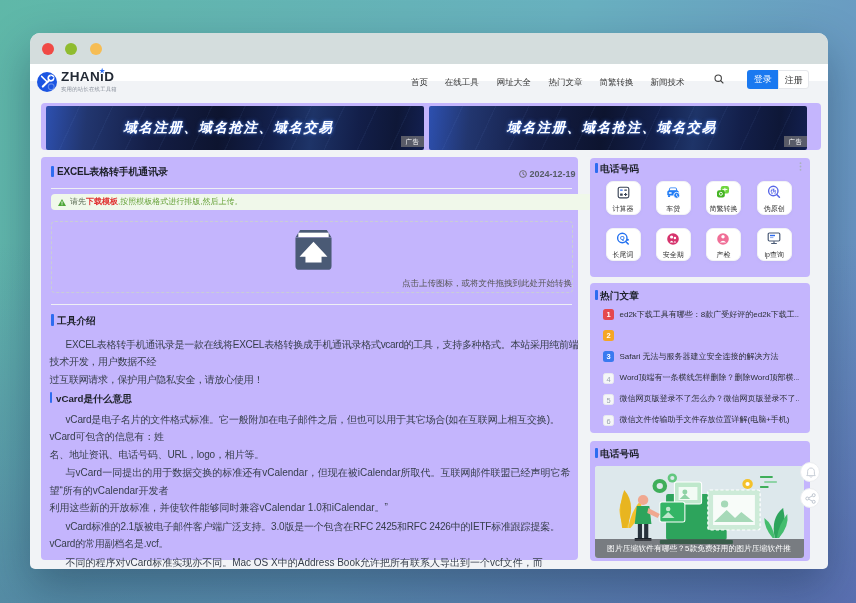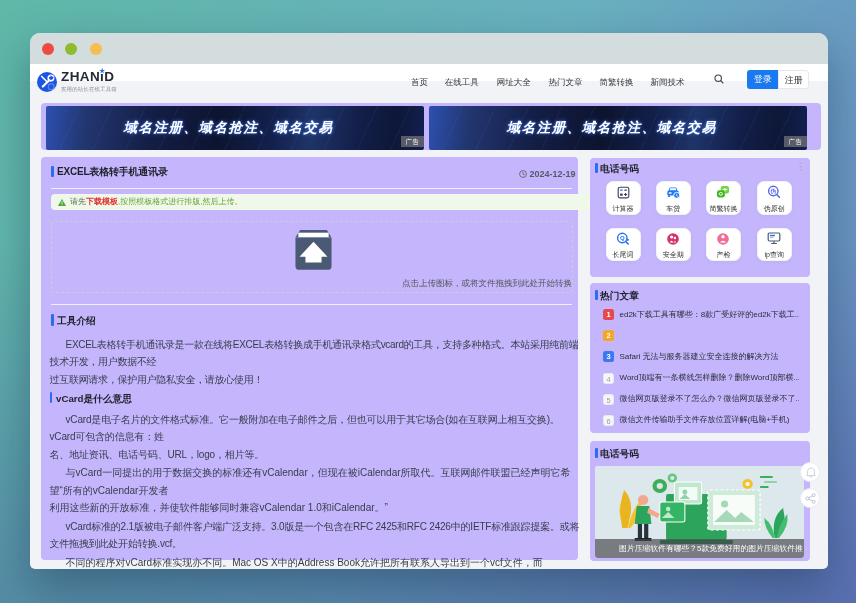--- a/index.html
+++ b/index.html
@@ -103,21 +103,21 @@
     </div>
     <div class="abs" style="left:10px;top:147.4px;right:6px;height:1px;background:#eef0f4"></div>
     <div class="abs bluebar" style="left:10px;top:157px;width:2.5px;height:12px"></div>
     <div class="abs stitle" style="left:16px;top:157.5px">工具介绍</div>
 
     <div class="abs" style="left:8.5px;top:178.6px;width:530px">
       <p class="tp" style="letter-spacing:-0.29px">EXCEL表格转手机通讯录是一款在线将EXCEL表格转换成手机通讯录格式vcard的工具，支持多种格式。本站采用纯前端技术开发，用户数据不经<br>过互联网请求，保护用户隐私安全，请放心使用！</p>
       <div style="margin:-1.5px 0 5.5px 0;height:17.5px;line-height:17.5px"><span style="display:inline-block;vertical-align:-1.5px;width:2.5px;height:11px;background:#2d6cf0;border-radius:1px;margin-right:4px"></span><span class="stitle">vCard是什么意思</span></div>
       <p class="tp" style="letter-spacing:-0.17px">vCard是电子名片的文件格式标准。它一般附加在电子邮件之后，但也可以用于其它场合(如在互联网上相互交换)。vCard可包含的信息有：姓<br>名、地址资讯、电话号码、URL，logo，相片等。</p>
       <p class="tp">与vCard一同提出的用于数据交换的标准还有vCalendar，但现在被iCalendar所取代。互联网邮件联盟已经声明它希望“所有的vCalendar开发者<br>利用这些新的开放标准，并使软件能够同时兼容vCalendar 1.0和iCalendar。”</p>
-      <p class="tp" style="letter-spacing:-0.2px">vCard标准的2.1版被电子邮件客户端广泛支持。3.0版是一个包含在RFC 2425和RFC 2426中的IETF标准跟踪提案。或将文件拖拽到此处开始转换.vcf。</p>
+      <p class="tp" style="letter-spacing:-0.2px">vCard标准的2.1版被电子邮件客户端广泛支持。3.0版是一个包含在RFC 2425和RFC 2426中的IETF标准跟踪提案。vCard的常用副档名是.vcf。</p>
       <p class="tp">不同的程序对vCard标准实现亦不同。Mac OS X中的Address Book允许把所有联系人导出到一个vcf文件，而Microsoft Outlook只能每人一个文<br>件。Linux中KDE的Kontact允许每个文件导入或导出一人或多人。</p>
     </div>
   </div>
 
   <div class="card" style="left:559.6px;top:125px;width:220.4px;height:119px">
     <div class="abs bluebar" style="left:5.5px;top:5px;width:2.5px;height:10px"></div>
     <div class="abs stitle" style="left:10.5px;top:4.5px">电话号码</div>
     <svg class="abs" style="right:8px;top:4px" width="3" height="9" viewBox="0 0 3 9">
         <circle cx="1.5" cy="1.2" r="0.9" fill="#aab2bd"></circle>
         <circle cx="1.5" cy="4.5" r="0.9" fill="#aab2bd"></circle>
@@ -273,21 +273,21 @@
         <path d="M170 72 Q162 62 162 52 Q170 58 172 72 Z" fill="#44bd6e"></path>
 
         <circle cx="46" cy="34" r="5" fill="#f0a890"></circle>
         <path d="M40 40 H52 L54 58 H38 Z" fill="#2da45c"></path>
         <rect x="41" y="58" width="4" height="16" fill="#27323c"></rect>
         <rect x="47" y="58" width="4" height="16" fill="#27323c"></rect>
         <rect x="38" y="72" width="8" height="3" fill="#1a222a"></rect>
         <rect x="46" y="72" width="8" height="3" fill="#1a222a"></rect>
         <path d="M51 42 L62 48 L60 52 L50 47 Z" fill="#f0a890"></path>
       </svg>
-      <div class="abs" style="left:0;right:0;bottom:0;height:19px;background:rgba(72,72,78,.68);color:#fff;font-size:7.8px;line-height:19px;padding-left:24px;white-space:nowrap;overflow:hidden">图片压缩软件有哪些？5款免费好用的图片压缩软件推</div>
+      <div class="abs" style="left:0;right:0;bottom:0;height:19px;background:rgba(72,72,78,.68);color:#fff;font-size:7.8px;line-height:19px;padding-left:12px;white-space:nowrap;overflow:hidden">图片压缩软件有哪些？5款免费好用的图片压缩软件推</div>
     </div>
   </div>
 
   <div class="abs" style="left:769.7px;top:428.5px;width:20.5px;height:20.5px;background:#fff;border:1px solid #ebedf0;border-radius:50%">
     <svg style="position:absolute;left:5px;top:4.5px" width="10" height="11" viewBox="0 0 10 11">
         <path d="M5 1 C2.8 1 1.6 2.6 1.6 4.6 L1.6 7.2 L0.8 8.6 L9.2 8.6 L8.4 7.2 L8.4 4.6 C8.4 2.6 7.2 1 5 1 Z" fill="none" stroke="#c3c9d4" stroke-width="0.9"></path>
         <path d="M3.8 9.4 A1.3 1.3 0 0 0 6.2 9.4" fill="none" stroke="#c3c9d4" stroke-width="0.9"></path>
       </svg>
   </div>
   <div class="abs" style="left:769.7px;top:454.9px;width:20.5px;height:20.5px;background:#fff;border:1px solid #ebedf0;border-radius:50%">

